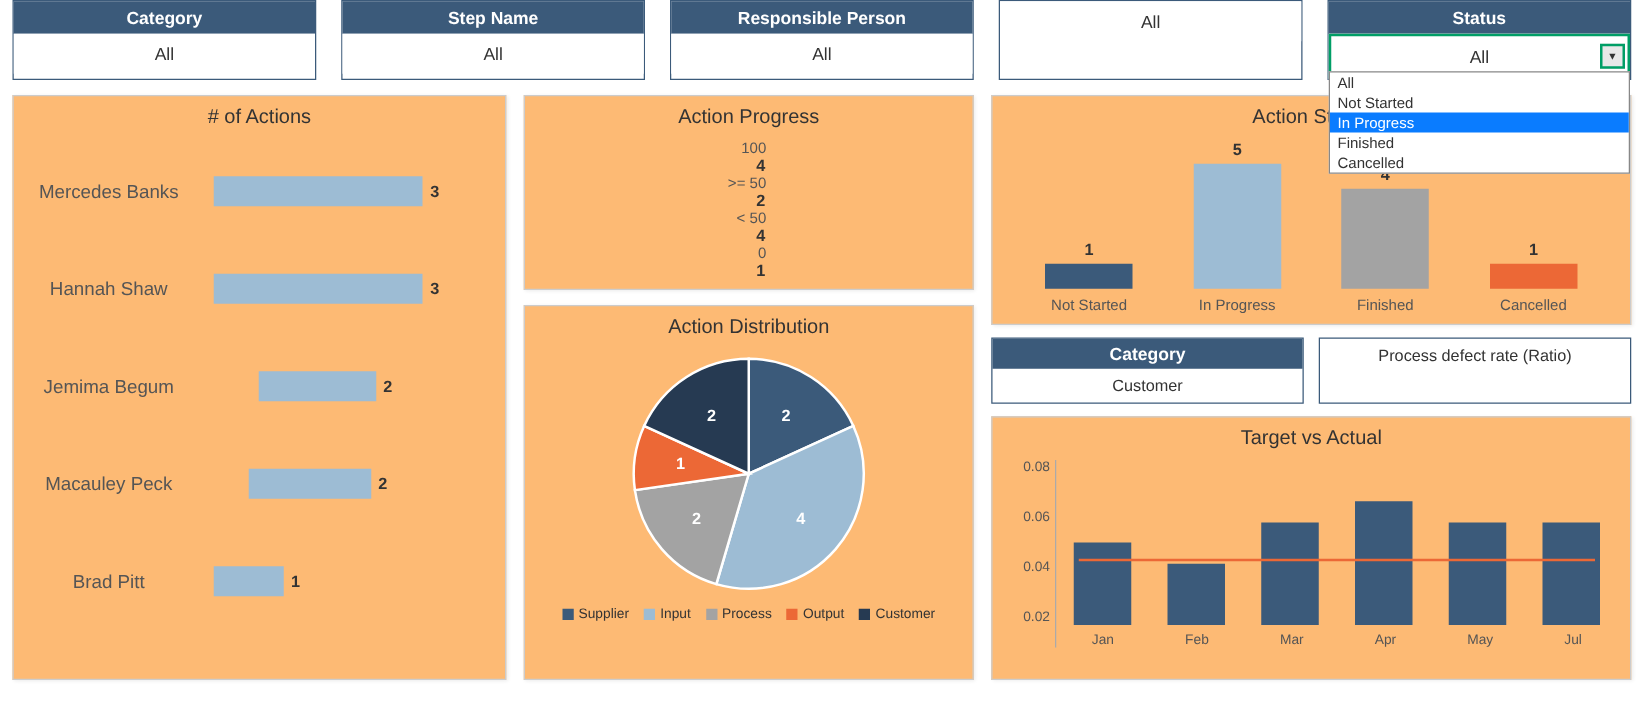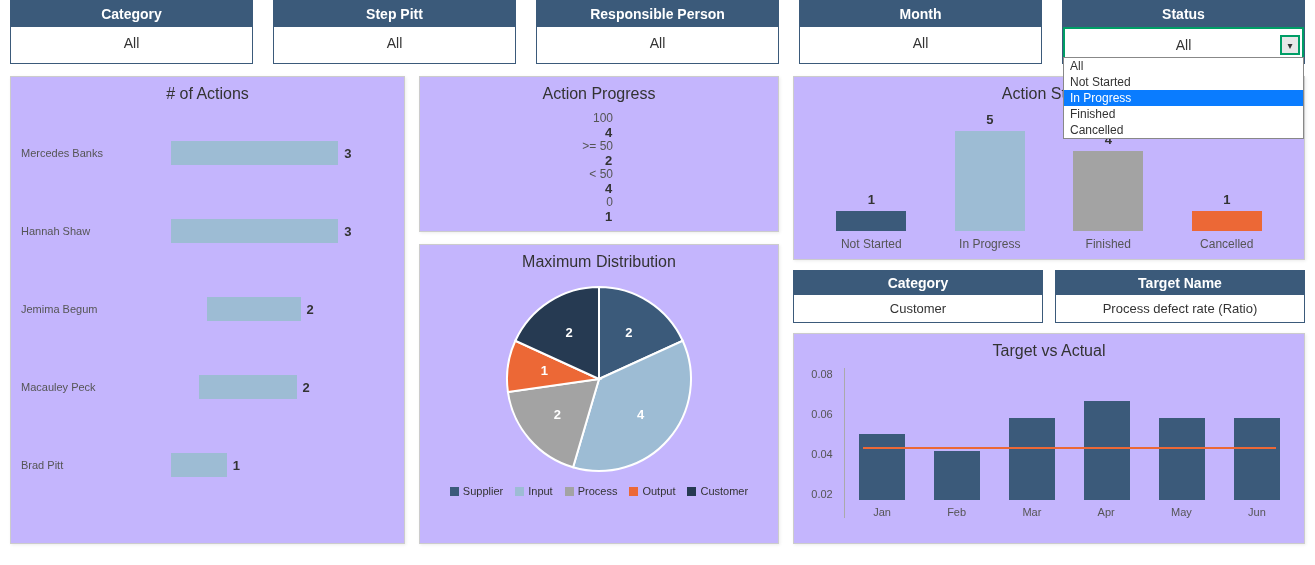--- a/index.html
+++ b/index.html
@@ -66,40 +66,40 @@
     background: #0a7cff;
     color: #fff;
   }
 
   .grid {
     display: flex;
     gap: 14px;
     padding: 12px 10px 0 10px;
   }
   .card {
-    background: #c4b5fd;
+    background: #fdba74;
     border: 1px solid #ccc;
     box-shadow: 1px 1px 3px rgba(0,0,0,0.08);
     padding: 8px 10px;
   }
   .card-title {
     text-align: center;
     font-size: 16px;
     color: #333;
     font-weight: 400;
     margin-bottom: 8px;
     font-family: "Century Gothic","Segoe UI",Arial,sans-serif;
   }
   .col-left { width: 395px; display:flex; flex-direction:column; gap:12px; }
   .col-mid  { width: 360px; display:flex; flex-direction:column; gap:12px; }
   .col-right{ flex:1; display:flex; flex-direction:column; gap:10px; }
 
   
   .hbar-row { display:flex; align-items:center; height:44px; }
-  .hbar-label { width:150px; text-align:left; padding-right:18px; font-size:11px; color:#555; font-family:"Century Gothic","Segoe UI",Arial,sans-serif;}
+  .hbar-label { width:150px; text-align:center; padding-right:18px; font-size:15px; color:#555; font-family:"Century Gothic","Segoe UI",Arial,sans-serif;}
   .hbar-track { flex:1; position:relative; height:24px; }
   .hbar-fill { background:#9dbcd4; height:100%; }
   .hbar-val { position:absolute; top:50%; transform:translateY(-50%); font-weight:700; font-size:13px; }
 
   
   .ap-row { display:flex; align-items:center; height:28px;flex-direction:column; }
   .ap-label { width:44px; text-align:right; padding-right:8px; font-size:12px; color:#555;}
   .ap-track { flex:1; position:relative; height:18px; }
   .ap-fill { background:#ec6836; height:100%; }
   .ap-val { position:absolute; top:50%; transform:translateY(-50%); font-weight:700; font-size:13px; }
@@ -118,46 +118,45 @@
   .vbar-cat { font-size:12px; color:#555; margin-top:6px; font-family:"Century Gothic","Segoe UI",Arial,sans-serif;}
 
   
   .mini-row { display:flex; gap:12px; }
   .mini-box { flex:1; border:1px solid #3b5a7a; }
   .mini-head { background:#3b5a7a; color:#fff; text-align:center; padding:4px 0; font-weight:600; font-size:14px;}
   .mini-val { text-align:center; padding:6px 0; font-size:13px; }
 
   
   .tva-chart { position:relative; height:150px; display:flex; }
-  .tva-yaxis { width:40px; display:flex; flex-direction:column; justify-content:space-between; font-size:11px; color:#555; text-align:center; padding-right:4px; padding-bottom:18px;}
+  .tva-yaxis { width:40px; display:flex; flex-direction:column; justify-content:space-between; font-size:11px; color:#555; text-align:right; padding-right:4px; padding-bottom:18px;}
   .tva-plot { flex:1; position:relative; border-left:1px solid #aaa; border-bottom:0; }
   .tva-bars { position:absolute; left:0; right:0; bottom:18px; top:0; display:flex; justify-content:space-around; align-items:flex-end;}
   .tva-bar { width:46px; background:#3b5a7a; }
   .tva-line { position:absolute; left:18px; right:18px; height:2px; background:#ec6836; }
   .tva-xlabels { position:absolute; left:0; right:0; bottom:0; display:flex; justify-content:space-around; font-size:11px; color:#555;}
   svg text { font-family: Arial, sans-serif; }
 </style>
 </head>
 <body>
 
 <div class="filters">
   <div class="filter">
     <div class="filter-header">Category</div>
     <div class="filter-value">All</div>
   </div>
   <div class="filter">
-    <div class="filter-header">Step Pitt</div>
+    <div class="filter-header">Step Name</div>
     <div class="filter-value">All</div>
   </div>
   <div class="filter">
     <div class="filter-header">Responsible Person</div>
     <div class="filter-value">All</div>
   </div>
   <div class="filter">
-    <div class="filter-header">Month</div>
     <div class="filter-value">All</div>
   </div>
   <div class="filter filter-status" style="position:relative">
     <div class="filter-header">Status</div>
     <div class="filter-value">
       <span>All</span>
       <span class="dropdown-btn">▾</span>
     </div>
     <div class="dropdown-list" id="status-dd">
         <div class="dropdown-item">All</div>
@@ -242,21 +241,21 @@
           <div class="ap-row">
       <div class="ap-label">0</div>
       <div class="ap-track">
         <div class="ap-fill" style="width:20%"></div>
         <div class="ap-val" style="left:calc(20% + 6px)">1</div>
       </div>
           </div>
         </div>
     </div>
     <div class="card" style="flex:1">
-      <div class="card-title">Maximum Distribution</div>
+      <div class="card-title">Action Distribution</div>
       <div class="pie-wrap">
         <svg id="pie-svg" width="200" height="200" viewBox="0 0 200 200">
             <path d="M 100 100 L 100 8 A 92 92 0 0 1 183.6861435726157 61.781818803826454 Z" fill="#3b5a7a" stroke="#fff" stroke-width="2"></path>
             <text x="129.843373123549" y="57.562804987718806" text-anchor="middle" fill="#fff" font-size="13" font-weight="700">2</text>
             <path d="M 100 100 L 183.6861435726157 61.781818803826454 A 92 92 0 0 1 74.08060477058847 188.27335357253378 Z" fill="#9dbcd4" stroke="#fff" stroke-width="2"></path>
             <text x="141.71737650435506" y="140.14831251377973" text-anchor="middle" fill="#fff" font-size="13" font-weight="700">4</text>
             <path d="M 100 100 L 74.08060477058847 188.27335357253378 A 92 92 0 0 1 8.93642734695419 113.09296512114224 Z" fill="#a3a3a3" stroke="#fff" stroke-width="2"></path>
             <text x="58.282623495644955" y="140.14831251377973" text-anchor="middle" fill="#fff" font-size="13" font-weight="700">2</text>
             <path d="M 100 100 L 8.93642734695419 113.09296512114224 A 92 92 0 0 1 16.31385642738431 61.78181880382644 Z" fill="#ec6836" stroke="#fff" stroke-width="2"></path>
             <text x="45.361856408172514" y="96.14422092731468" text-anchor="middle" fill="#fff" font-size="13" font-weight="700">1</text>
@@ -315,21 +314,20 @@
           </div>
         </div>
     </div>
 
     <div class="mini-row">
       <div class="mini-box">
         <div class="mini-head">Category</div>
         <div class="mini-val">Customer</div>
       </div>
       <div class="mini-box">
-        <div class="mini-head">Target Name</div>
         <div class="mini-val">Process defect rate (Ratio)</div>
       </div>
     </div>
 
     <div class="card" style="flex:1">
       <div class="card-title">Target vs Actual</div>
       <div class="tva-chart">
         <div class="tva-yaxis" id="tva-y">
             <div>0.08</div>
             <div>0.06</div>
@@ -345,20 +343,20 @@
               <div class="tva-bar" style="height: 82.5px;"></div>
               <div class="tva-bar" style="height: 82.5px;"></div>
             </div>
           <div class="tva-line" id="tva-line" style="top: 79.2px;"></div>
           <div class="tva-xlabels" id="tva-x">
               <div>Jan</div>
               <div>Feb</div>
               <div>Mar</div>
               <div>Apr</div>
               <div>May</div>
-              <div>Jun</div>
+              <div>Jul</div>
             </div>
         </div>
       </div>
     </div>
   </div>
 
 </div>
 
 </body></html>

